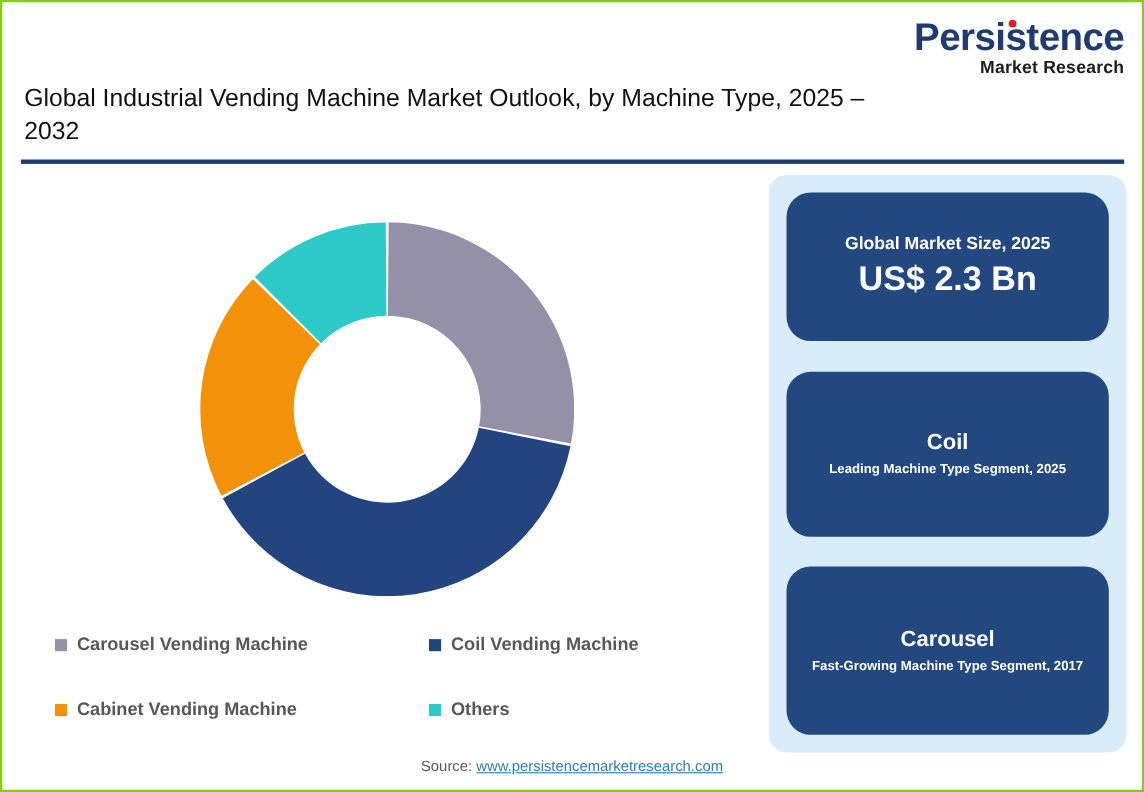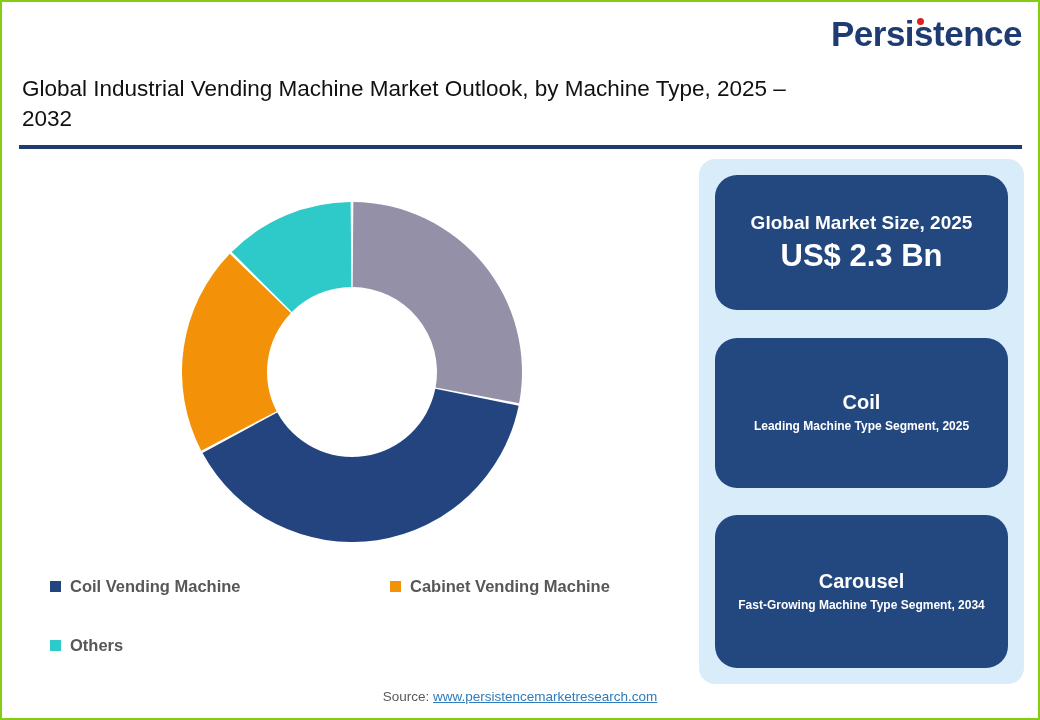--- a/index.html
+++ b/index.html
@@ -135,21 +135,21 @@
     flex-direction: column;
     align-items: center;
     justify-content: center;
     padding: 10px 16px;
   }
   #card-size { height: 135px; }
   #card-leading { height: 150px; }
   #card-growing { height: 153px; }
 
   .card-kicker {
-    font-size: 19px;
+    font-size: 16px;
     font-weight: bold;
     line-height: 1.25;
   }
   .card-big {
     font-size: 31px;
     font-weight: bold;
     line-height: 1.2;
     margin-top: 3px;
     text-align: right;
   }
@@ -166,40 +166,45 @@
   }
 </style>
 </head>
 <body>
 
 <div id="frame">
 
   <div id="logo">
     <div id="logo-main">Persistence</div>
     <div id="logo-dot" style="background: rgb(224, 32, 32);"></div>
+    <div id="logo-sub">Market Research</div>
   </div>
 
   <div id="page-title">Global Industrial Vending Machine Market Outlook, by Machine Type, 2025 – 2032</div>
   <div id="title-rule"></div>
 
   <div id="chart-area">
     <div id="donut-wrap">
       <svg id="donut" width="340" height="340" viewBox="0 0 340 340">
         <g id="donut-slices">
             <path d="M 171.33516315108093 0.005243200385763203 A 170 170 0 0 1 337.1262354575975 201.12589632077575 L 253.56311772879874 185.5629481603879 A 85 85 0 0 0 170.66758157554045 85.00262160019288 Z" fill="#9490a8"></path>
             <path d="M 336.6167131785544 203.74716120765314 A 170 170 0 0 1 20.53035981625399 250.98658323044316 L 95.265179908127 210.49329161522158 A 85 85 0 0 0 253.3083565892772 186.87358060382658 Z" fill="#23447f"></path>
             <path d="M 19.27671755402983 248.62882504980155 A 170 170 0 0 1 47.815335136874864 51.80140579395288 L 108.90766756843743 110.90070289697644 A 85 85 0 0 0 94.63835877701491 209.31441252490077 Z" fill="#f39208"></path>
             <path d="M 49.68699158076366 49.89679435954773 A 170 170 0 0 1 168.66483684891912 0.005243200385763203 L 169.33241842445958 85.00262160019288 A 85 85 0 0 0 109.84349579038184 109.94839717977386 Z" fill="#2ec9c9"></path>
           </g>
       </svg>
     </div>
   </div>
 
   <div id="legend">
     <div class="legend-item">
+      <span class="legend-swatch" style="background: rgb(148, 144, 168);"></span>
+      <span class="legend-label">Carousel Vending Machine</span>
+    </div>
+    <div class="legend-item">
       <span class="legend-swatch" style="background: rgb(35, 68, 127);"></span>
       <span class="legend-label">Coil Vending Machine</span>
     </div>
     <div class="legend-item">
       <span class="legend-swatch" style="background: rgb(243, 146, 8);"></span>
       <span class="legend-label">Cabinet Vending Machine</span>
     </div>
     <div class="legend-item">
       <span class="legend-swatch" style="background: rgb(46, 201, 201);"></span>
       <span class="legend-label">Others</span>
@@ -217,17 +222,17 @@
       <div class="card-big">US$ 2.3 Bn</div>
     </div>
 
     <div class="stat-card" id="card-leading" style="background: rgb(35, 71, 127);">
       <div class="card-headline">Coil</div>
       <div class="card-desc">Leading Machine Type Segment, 2025</div>
     </div>
 
     <div class="stat-card" id="card-growing" style="background: rgb(35, 71, 127);">
       <div class="card-headline">Carousel</div>
-      <div class="card-desc">Fast-Growing Machine Type Segment, 2034</div>
+      <div class="card-desc">Fast-Growing Machine Type Segment, 2017</div>
     </div>
 
   </div>
 </div>
 
 </body></html>

